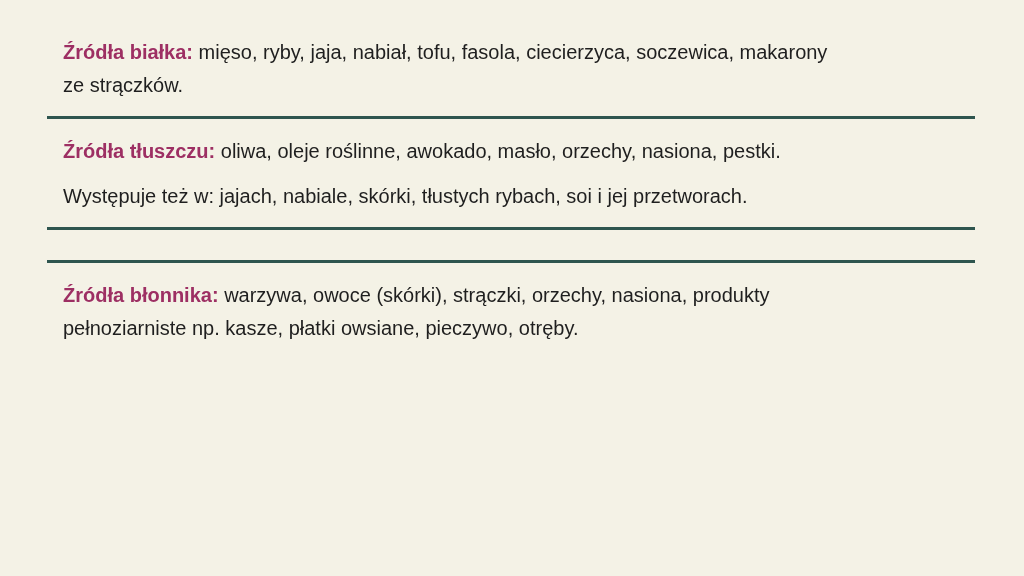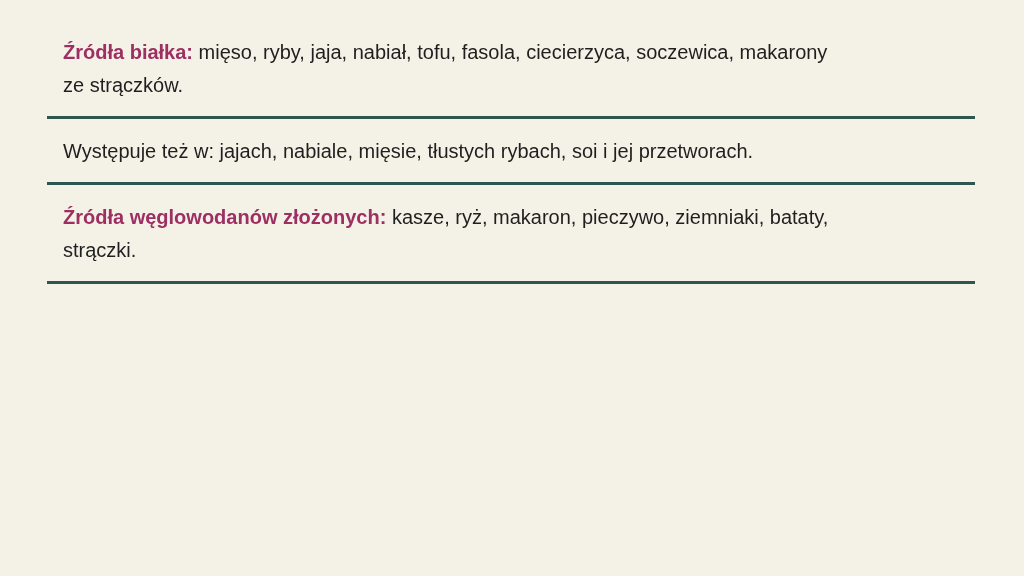--- a/index.html
+++ b/index.html
@@ -47,26 +47,29 @@
 <div class="slide">
 
   <section class="section">
     <p class="para"><strong class="para-label">Źródła białka:</strong> <span class="para-text">mięso, ryby, jaja, nabiał, tofu, fasola, ciecierzyca, soczewica, makarony
 ze strączków.</span></p>
   </section>
 
   <hr class="divider">
 
   <section class="section">
-    <p class="para"><span class="para-text">Występuje też w: jajach, nabiale, mięsie, tłustych rybach, soi i jej przetworach.</span></p>
+    <p class="para"><strong class="para-label">Źródła tłuszczu:</strong> <span class="para-text">oliwa, oleje roślinne, awokado, masło, orzechy, nasiona, pestki.</span></p>
+    <p class="para"><span class="para-text">Występuje też w: jajach, nabiale, skórki, tłustych rybach, soi i jej przetworach.</span></p>
   </section>
 
   <hr class="divider">
 
   <section class="section">
-    <p class="para"><strong class="para-label">Źródła węglowodanów złożonych:</strong> <span class="para-text">kasze, ryż, makaron, pieczywo, ziemniaki, bataty,
-strączki.</span></p>
   </section>
 
   <hr class="divider">
 
+  <section class="section">
+    <p class="para"><strong class="para-label">Źródła błonnika:</strong> <span class="para-text">warzywa, owoce (skórki), strączki, orzechy, nasiona, produkty
+pełnoziarniste np. kasze, płatki owsiane, pieczywo, otręby.</span></p>
+  </section>
 
 </div>
 
 </body></html>

